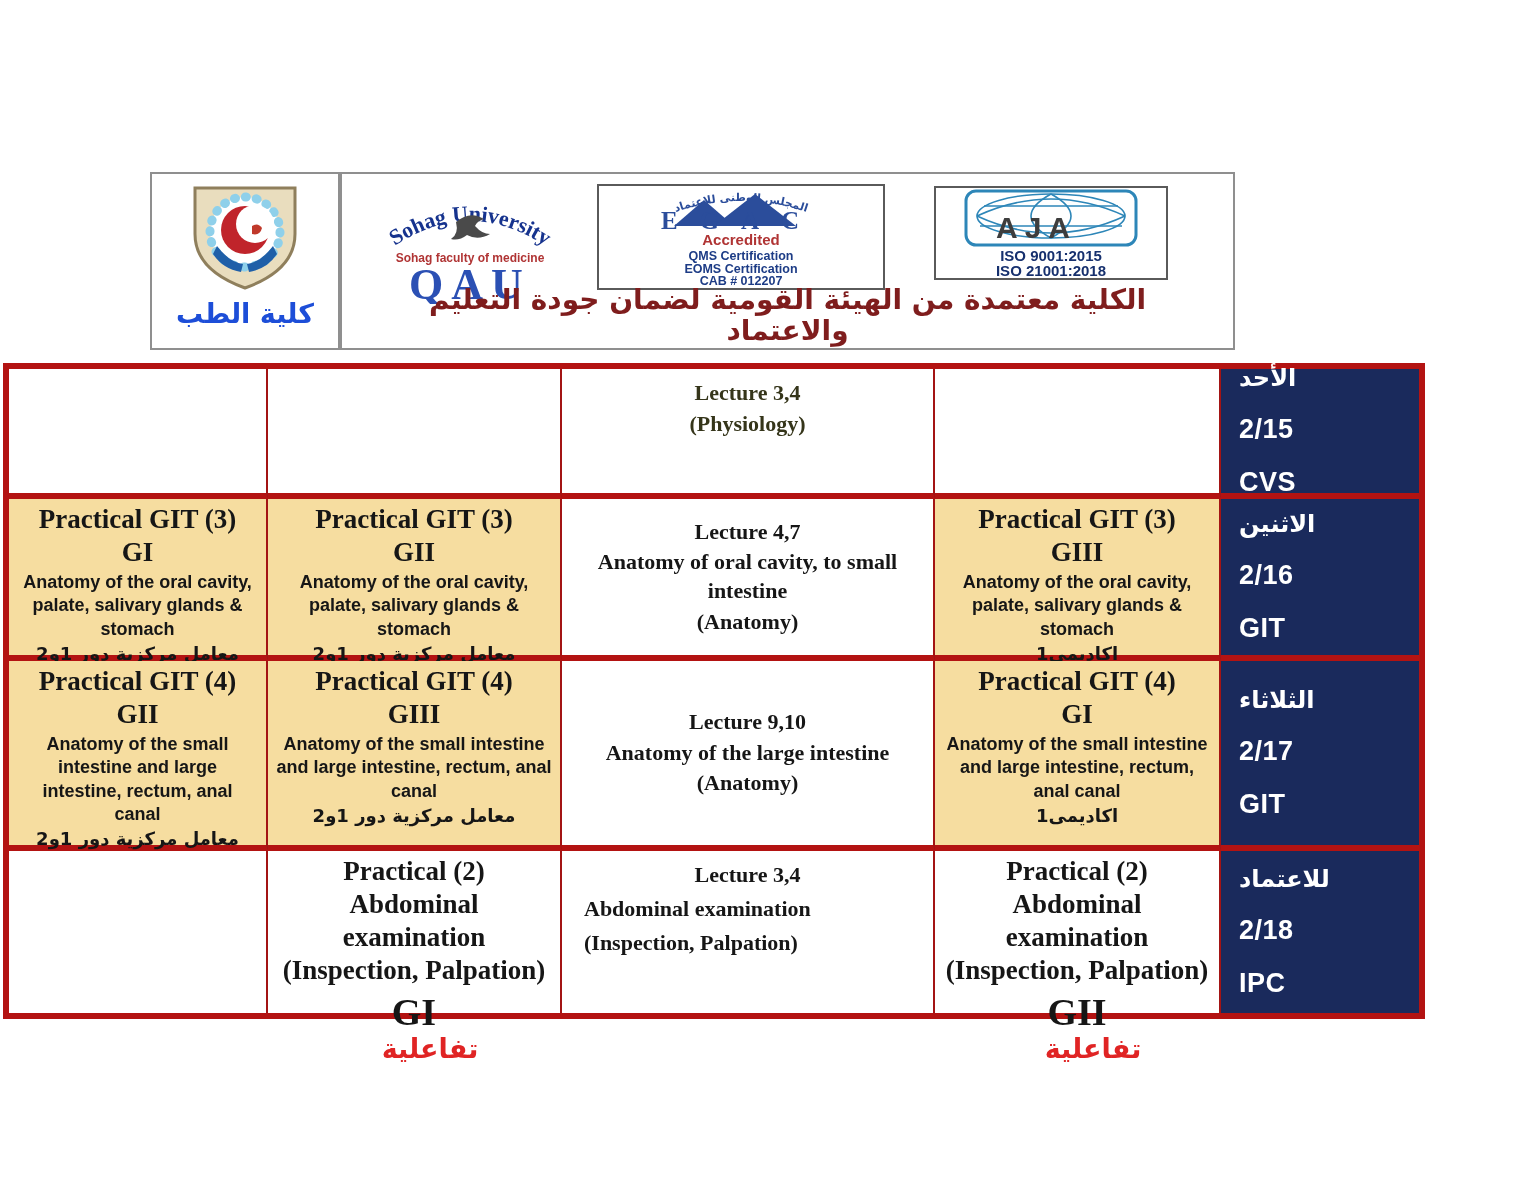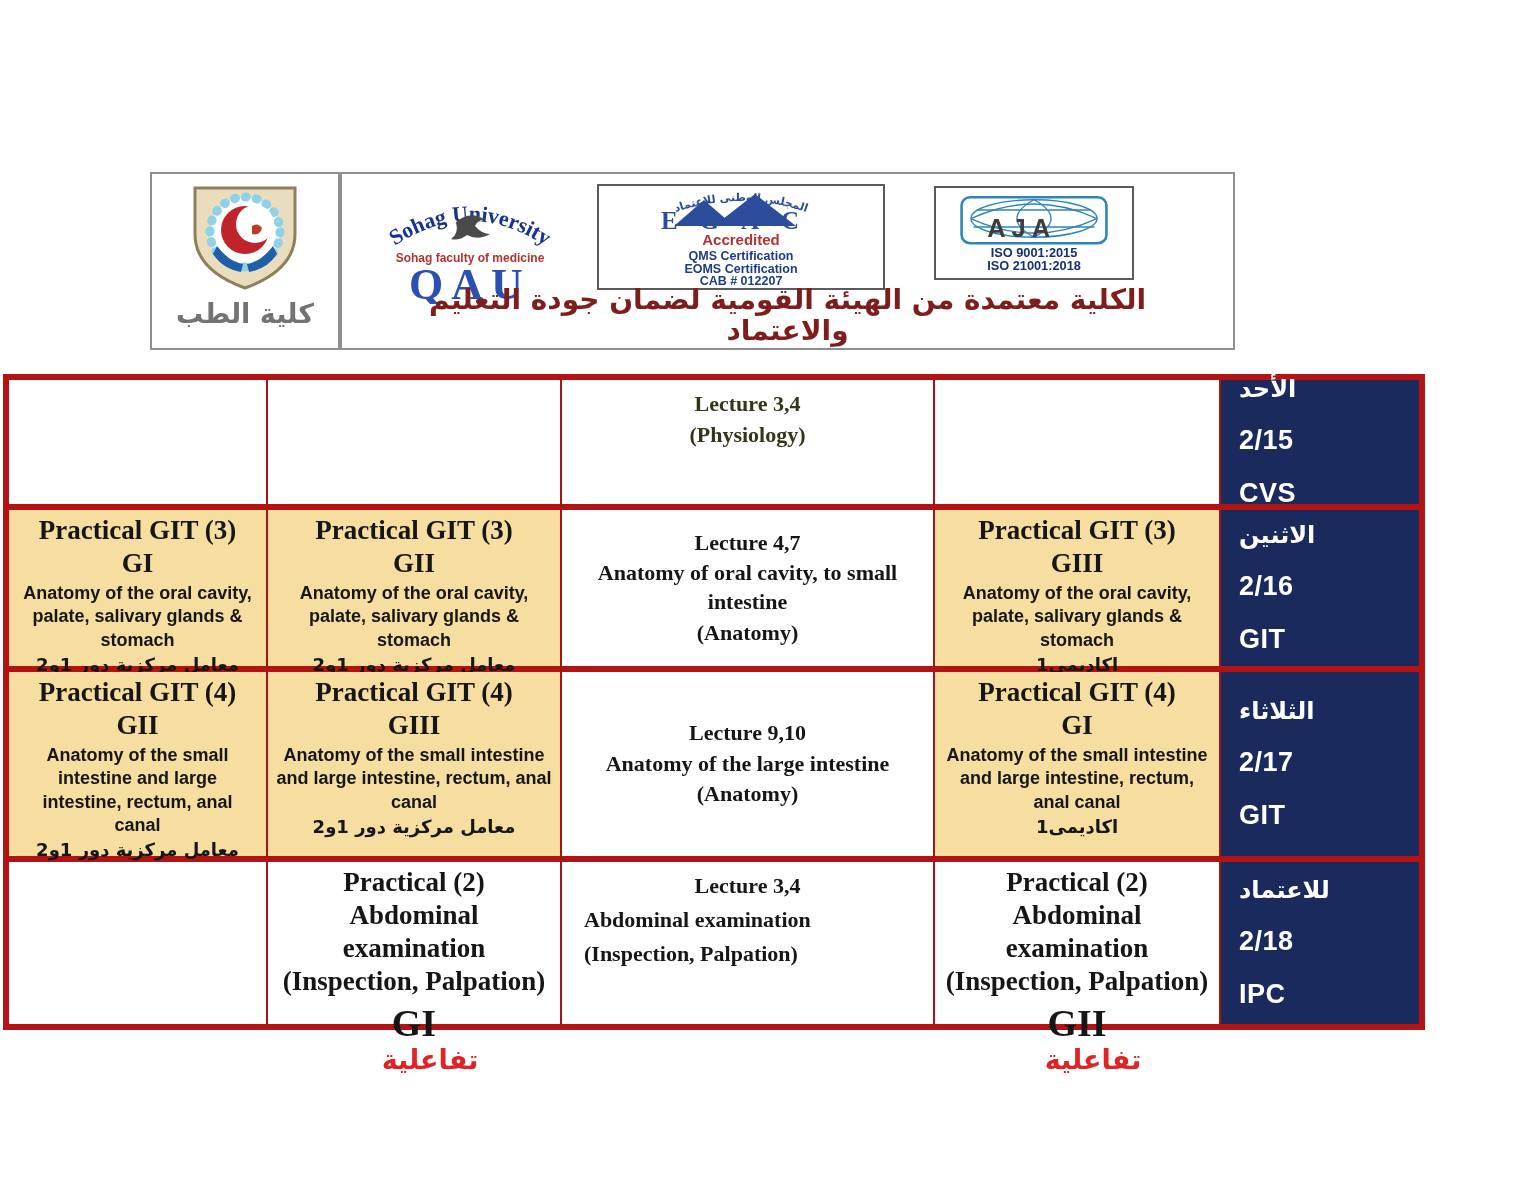--- a/index.html
+++ b/index.html
@@ -13,36 +13,36 @@
 
   
   .header{position:absolute;left:150px;top:172px;width:1285px;height:178px;}
   .hbox{position:absolute;top:0;height:178px;background:#fff;
     border:2px solid #8f8f8f;}
   .box-faculty{left:0;width:190px;display:flex;flex-direction:column;
     align-items:center;justify-content:flex-start;padding-top:6px;}
   .box-center{left:190px;width:895px;}
   .box-univ{left:1085px;width:200px;display:flex;flex-direction:column;
     align-items:center;justify-content:flex-start;padding-top:8px;}
-  .logo-caption{font-weight:bold;font-size:27px;color:#737373;
+  .logo-caption{font-weight:bold;font-size:27px;color:#1d4ed8;
     font-family:"DejaVu Sans",sans-serif;}
   .box-univ .logo-caption{word-spacing:16px;}
   .qau{position:absolute;left:8px;top:4px;width:240px;height:126px;}
   .egac-box{position:absolute;left:255px;top:10px;width:288px;height:106px;
     border:2px solid #5a5a5a;background:#fff;display:flex;align-items:center;
     justify-content:center;}
-  .aja-box{position:absolute;left:592px;top:12px;width:200px;height:94px;
+  .aja-box{position:absolute;left:592px;top:12px;width:234px;height:94px;
     border:2px solid #5a5a5a;background:#fff;display:flex;align-items:center;
     justify-content:center;}
   .accredit-text{position:absolute;left:0;right:0;top:110px;text-align:center;
     direction:rtl;font-family:"DejaVu Sans",sans-serif;font-weight:bold;
     font-size:28px;line-height:1.12;color:#7f1d1d;padding:0 56px;}
 
   
-  .timetable{position:absolute;left:3px;top:374px;display:grid;
+  .timetable{position:absolute;left:3px;top:363px;display:grid;
     grid-template-columns:259px 294px 373px 286px 198px;
     grid-template-rows:130px 162px 190px 162px;
     border:6px solid var(--border-red);background:#fff;}
   .cell{border-right:2px solid #a31414;border-bottom:6px solid var(--border-red);
     display:flex;flex-direction:column;align-items:center;
     justify-content:flex-start;padding:4px 8px;text-align:center;
     color:var(--text-black);}
   .cell:nth-child(5n){border-right:none;}
   .cell:nth-child(n+16){border-bottom:none;}
   .tan{background:var(--tan);}

